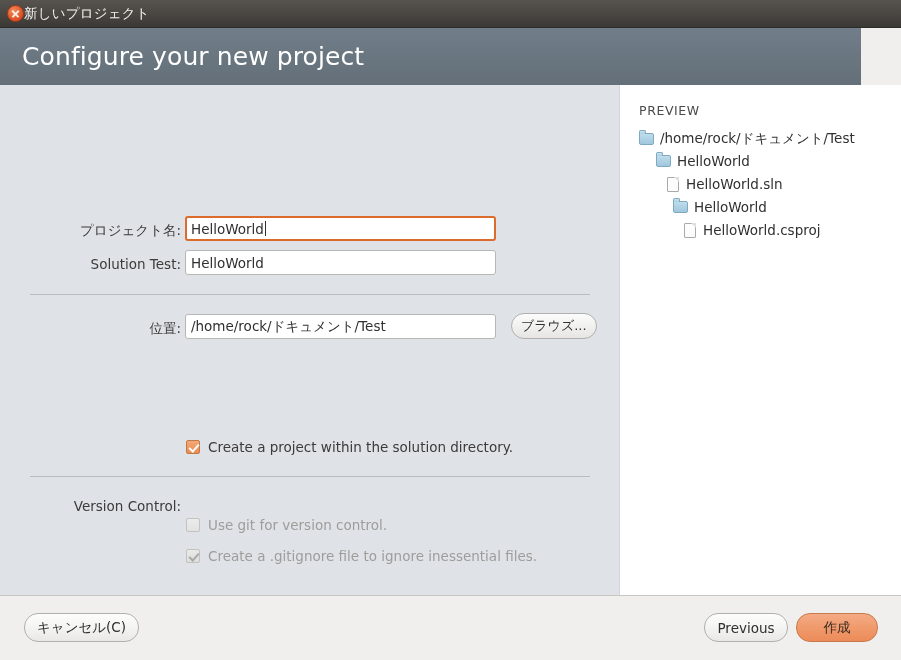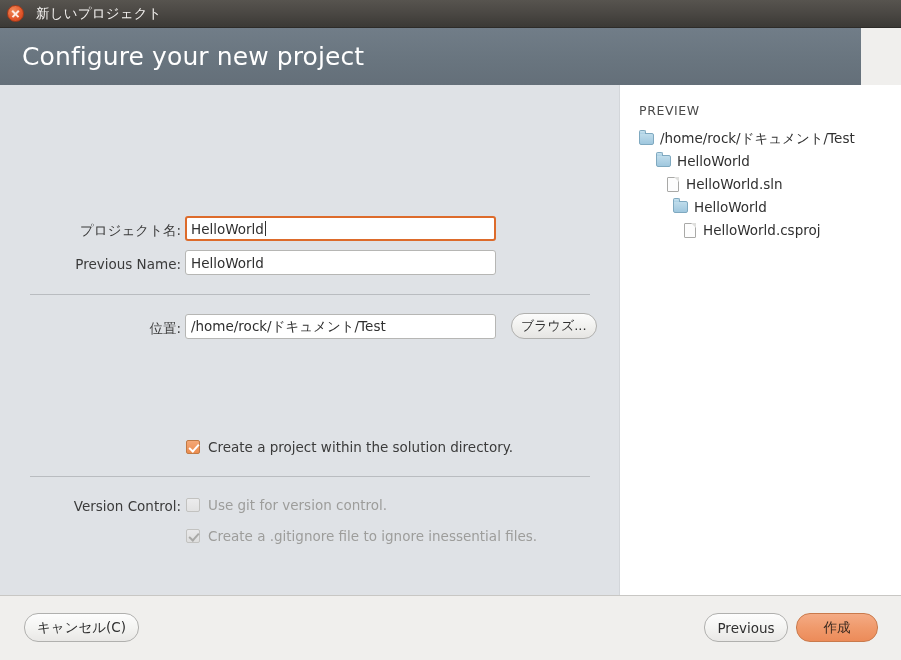--- a/index.html
+++ b/index.html
@@ -48,21 +48,20 @@
     position: absolute;
     left: 3px;
     top: 7px;
     width: 9px;
     height: 1.6px;
     background: #fdece4;
   }
   .close-btn::before { transform: rotate(45deg); }
   .close-btn::after  { transform: rotate(-45deg); }
   .title-text {
-    margin-left: 12px;
     color: #f3f1ef;
     font-size: 13.5px;
     letter-spacing: 0.2px;
   }
 
   
   .header-band {
     position: absolute;
     left: 0; top: 28px;
     width: 861px;
@@ -158,21 +157,21 @@
   }
 
   
   .cbrow {
     position: absolute;
     display: flex;
     align-items: center;
     font-size: 13.5px;
     color: #3b3b3b;
   }
-  .cbrow.disabled { color: #9d9d9b; }
+  .cbrow.disabled { color: #9d9d9b; margin-top: 20px; }
   .cbox {
     width: 14px;
     height: 14px;
     box-sizing: border-box;
     border-radius: 2px;
     border: 1px solid #c07a45;
     background: linear-gradient(to bottom, #f4a877 0%, #ec8c4e 100%);
     margin-right: 8px;
     position: relative;
     flex: none;
@@ -308,21 +307,21 @@
   <div class="content">
 
     <div class="form-panel">
 
       <div class="label-col" style="left:31px; top:137px;">プロジェクト名:</div>
       <div class="field focused" style="left:185px; top:131px; width:311px;">
         <span>HelloWorld</span>
           <span class="caret"></span>
       </div>
 
-      <div class="label-col" style="left:31px; top:171px;">Previous Name:</div>
+      <div class="label-col" style="left:31px; top:171px;">Solution Test:</div>
       <div class="field" style="left:185px; top:165px; width:311px;">
         <span>HelloWorld</span>
       </div>
 
       <div class="separator" style="top:209px;"></div>
 
       <div class="label-col" style="left:31px; top:235px;">位置:</div>
       <div class="field" style="left:185px; top:229px; width:311px;">
         <span>/home/rock/ドキュメント/Test</span>
       </div>

